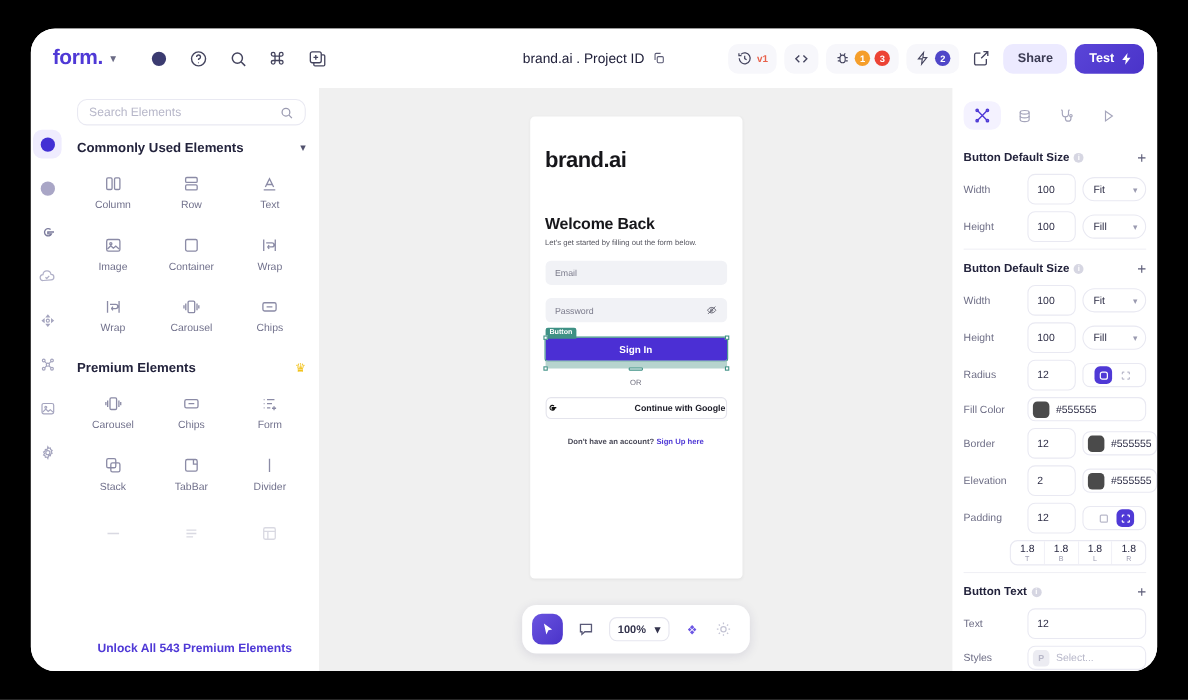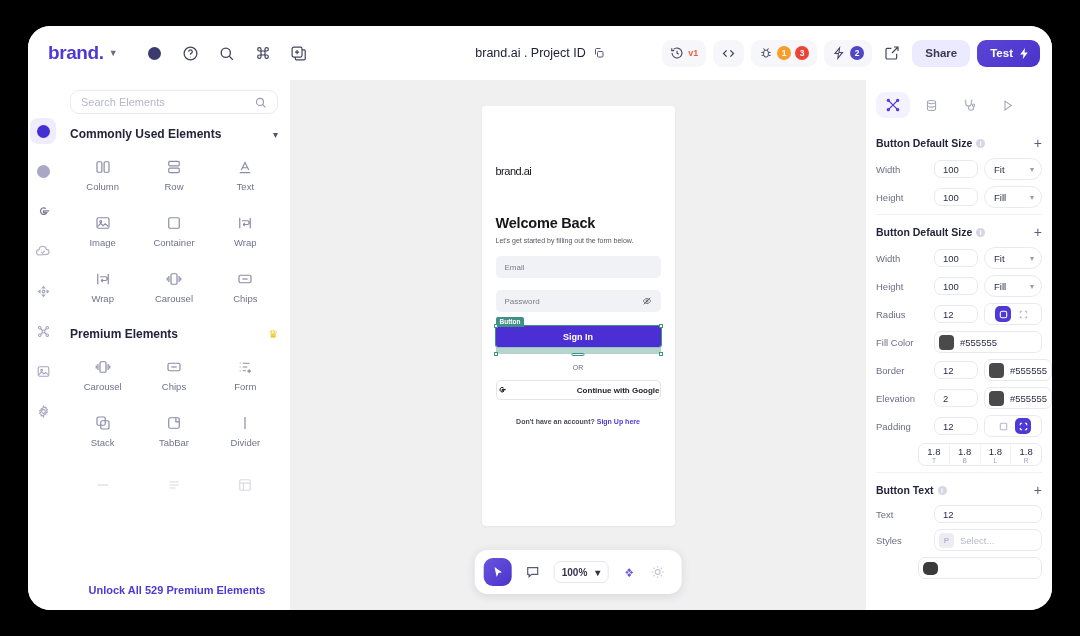--- a/index.html
+++ b/index.html
@@ -216,23 +216,23 @@
     width: 193px;
     margin-top: 26px;
     height: 420px;
     background: #fff;
     border-radius: 4px;
     padding: 0 14px;
     position: relative;
     box-shadow: 0 1px 3px rgba(0,0,0,0.05);
   }
   .ph-brand {
-    font-size: 11px; font-weight: normal; color: #16161a;
+    font-size: 20px; font-weight: bold; color: #16161a;
     letter-spacing: -0.5px;
-    margin-top: 59px;
+    margin-top: 29px;
   }
   .ph-welcome {
     font-size: 14.5px; font-weight: bold; color: #17171b;
     margin-top: 38px; letter-spacing: -0.2px;
   }
   .ph-sub { font-size: 7px; color: #55555f; margin-top: 6px; }
   .ph-field {
     height: 22px; margin-top: 12px;
     background: #f1f2f6; border-radius: 5px;
     display: flex; align-items: center;
@@ -362,21 +362,21 @@
     font-size: 7px; font-weight: bold;
     display: flex; align-items: center; justify-content: center;
   }
   .plus { margin-left: auto; color: #5c5c78; font-size: 14px; cursor: pointer; line-height: 1; }
   .prow {
     display: flex; align-items: center;
     gap: 6px; margin-bottom: 6px;
   }
   .plabel { width: 52px; font-size: 9.5px; color: #6d6d85; flex: 0 0 52px; }
   .inp {
-    height: 18px;
+    height: 28px;
     border: 1px solid #e9e9f2;
     border-radius: 7px;
     display: flex; align-items: center;
     padding: 0 8px;
     font-size: 9.5px; color: #2c2c45;
     background: #fff;
     cursor: text;
   }
   .inp.num { width: 44px; flex: 0 0 44px; }
   .sel {
@@ -441,21 +441,21 @@
   }
   svg { display: block; }
 </style>
 </head>
 <body>
 
 <div class="app-window">
 
   <div class="topbar">
     <div class="brand-pill">
-      <span class="brand-name">brand.</span>
+      <span class="brand-name">form.</span>
       <span class="chev">▼</span>
     </div>
 
     <div class="topbar-icons">
       <div class="ticon">
           <span class="dot-icon"></span>
         </div>
       <div class="ticon">
         <svg width="17" height="17" viewBox="0 0 24 24" fill="none" stroke="currentColor" stroke-width="1.8">
           <circle cx="12" cy="12" r="9"></circle>
@@ -774,21 +774,21 @@
             <span class="gl">
                 <svg width="18" height="18" viewBox="0 0 24 24" fill="none" stroke="currentColor" stroke-width="1.6">
                   <rect x="5" y="5" width="14" height="14" rx="1.8"></rect>
                   <path d="M5 9.5h14M10 9.5V19"></path>
                 </svg>
               </span>
           </div>
         </div>
 
         <div class="unlock-wrap">
-          <div class="unlock">Unlock All 529 Premium Elements</div>
+          <div class="unlock">Unlock All 543 Premium Elements</div>
         </div>
       </div>
     </div>
 
     <div class="canvas">
       <div class="phone">
         <div class="ph-brand">brand.ai</div>
         <div class="ph-welcome">Welcome Back</div>
         <div class="ph-sub">Let's get started by filling out the form below.</div>
 

